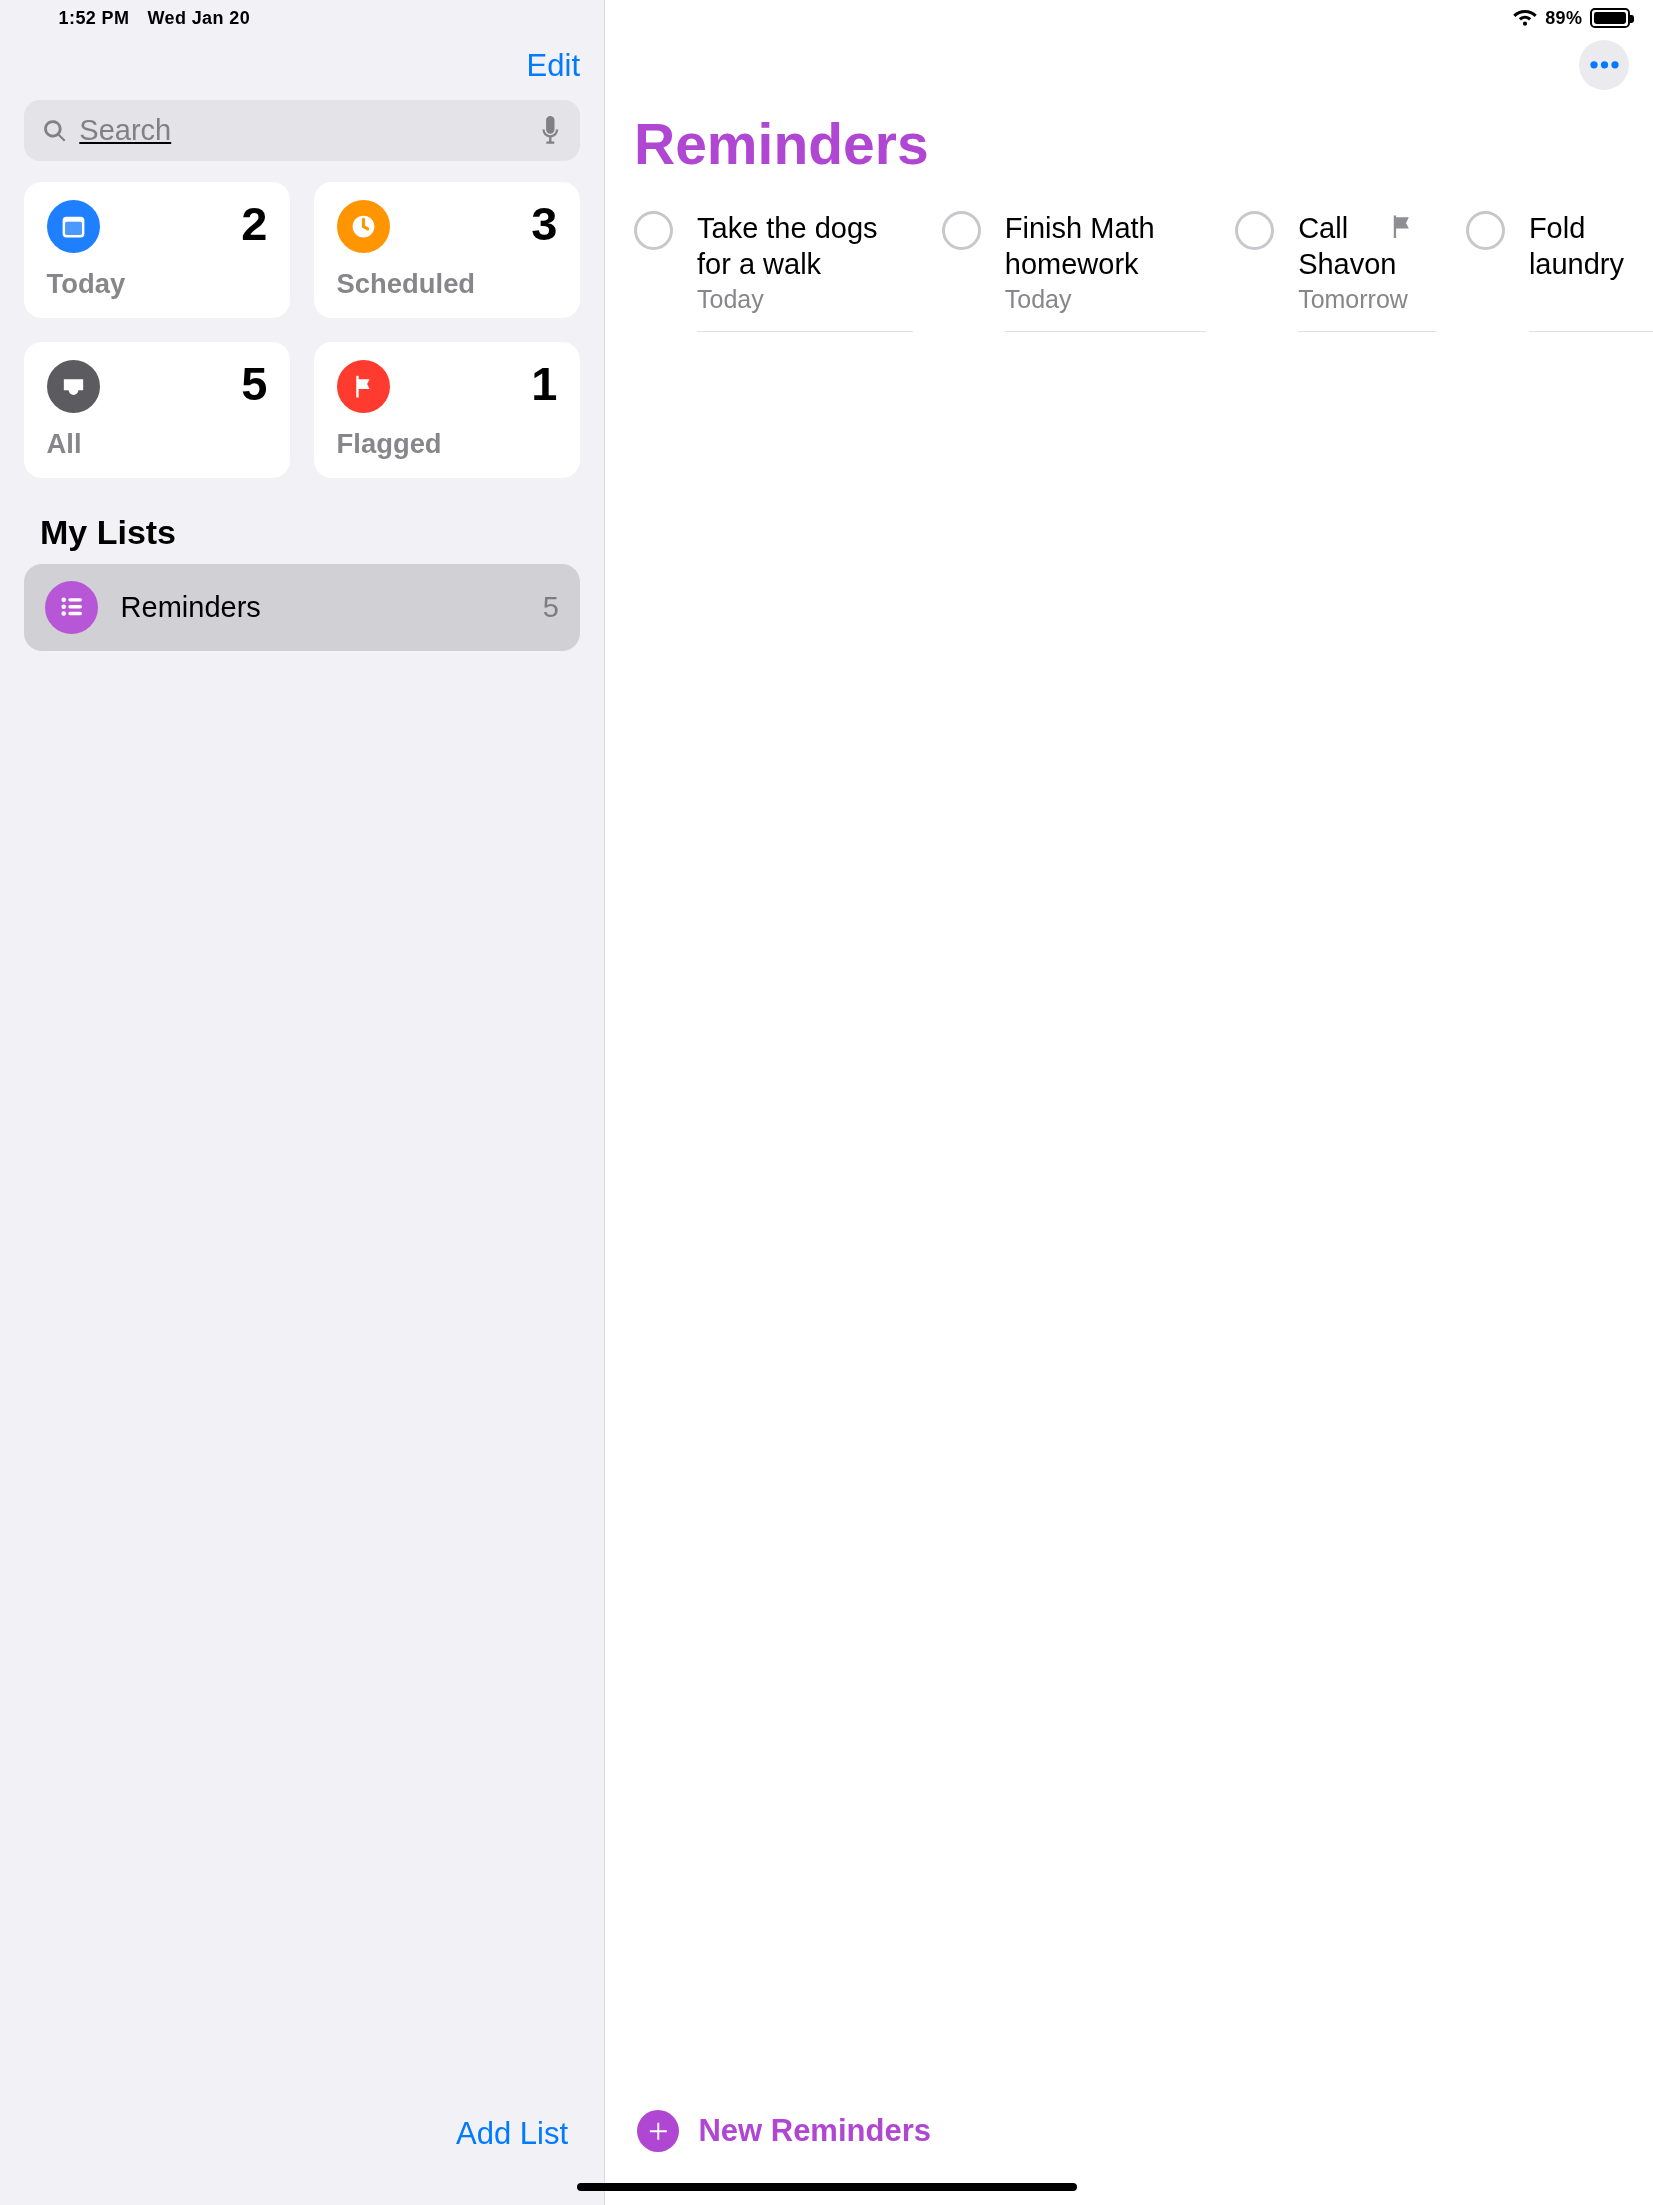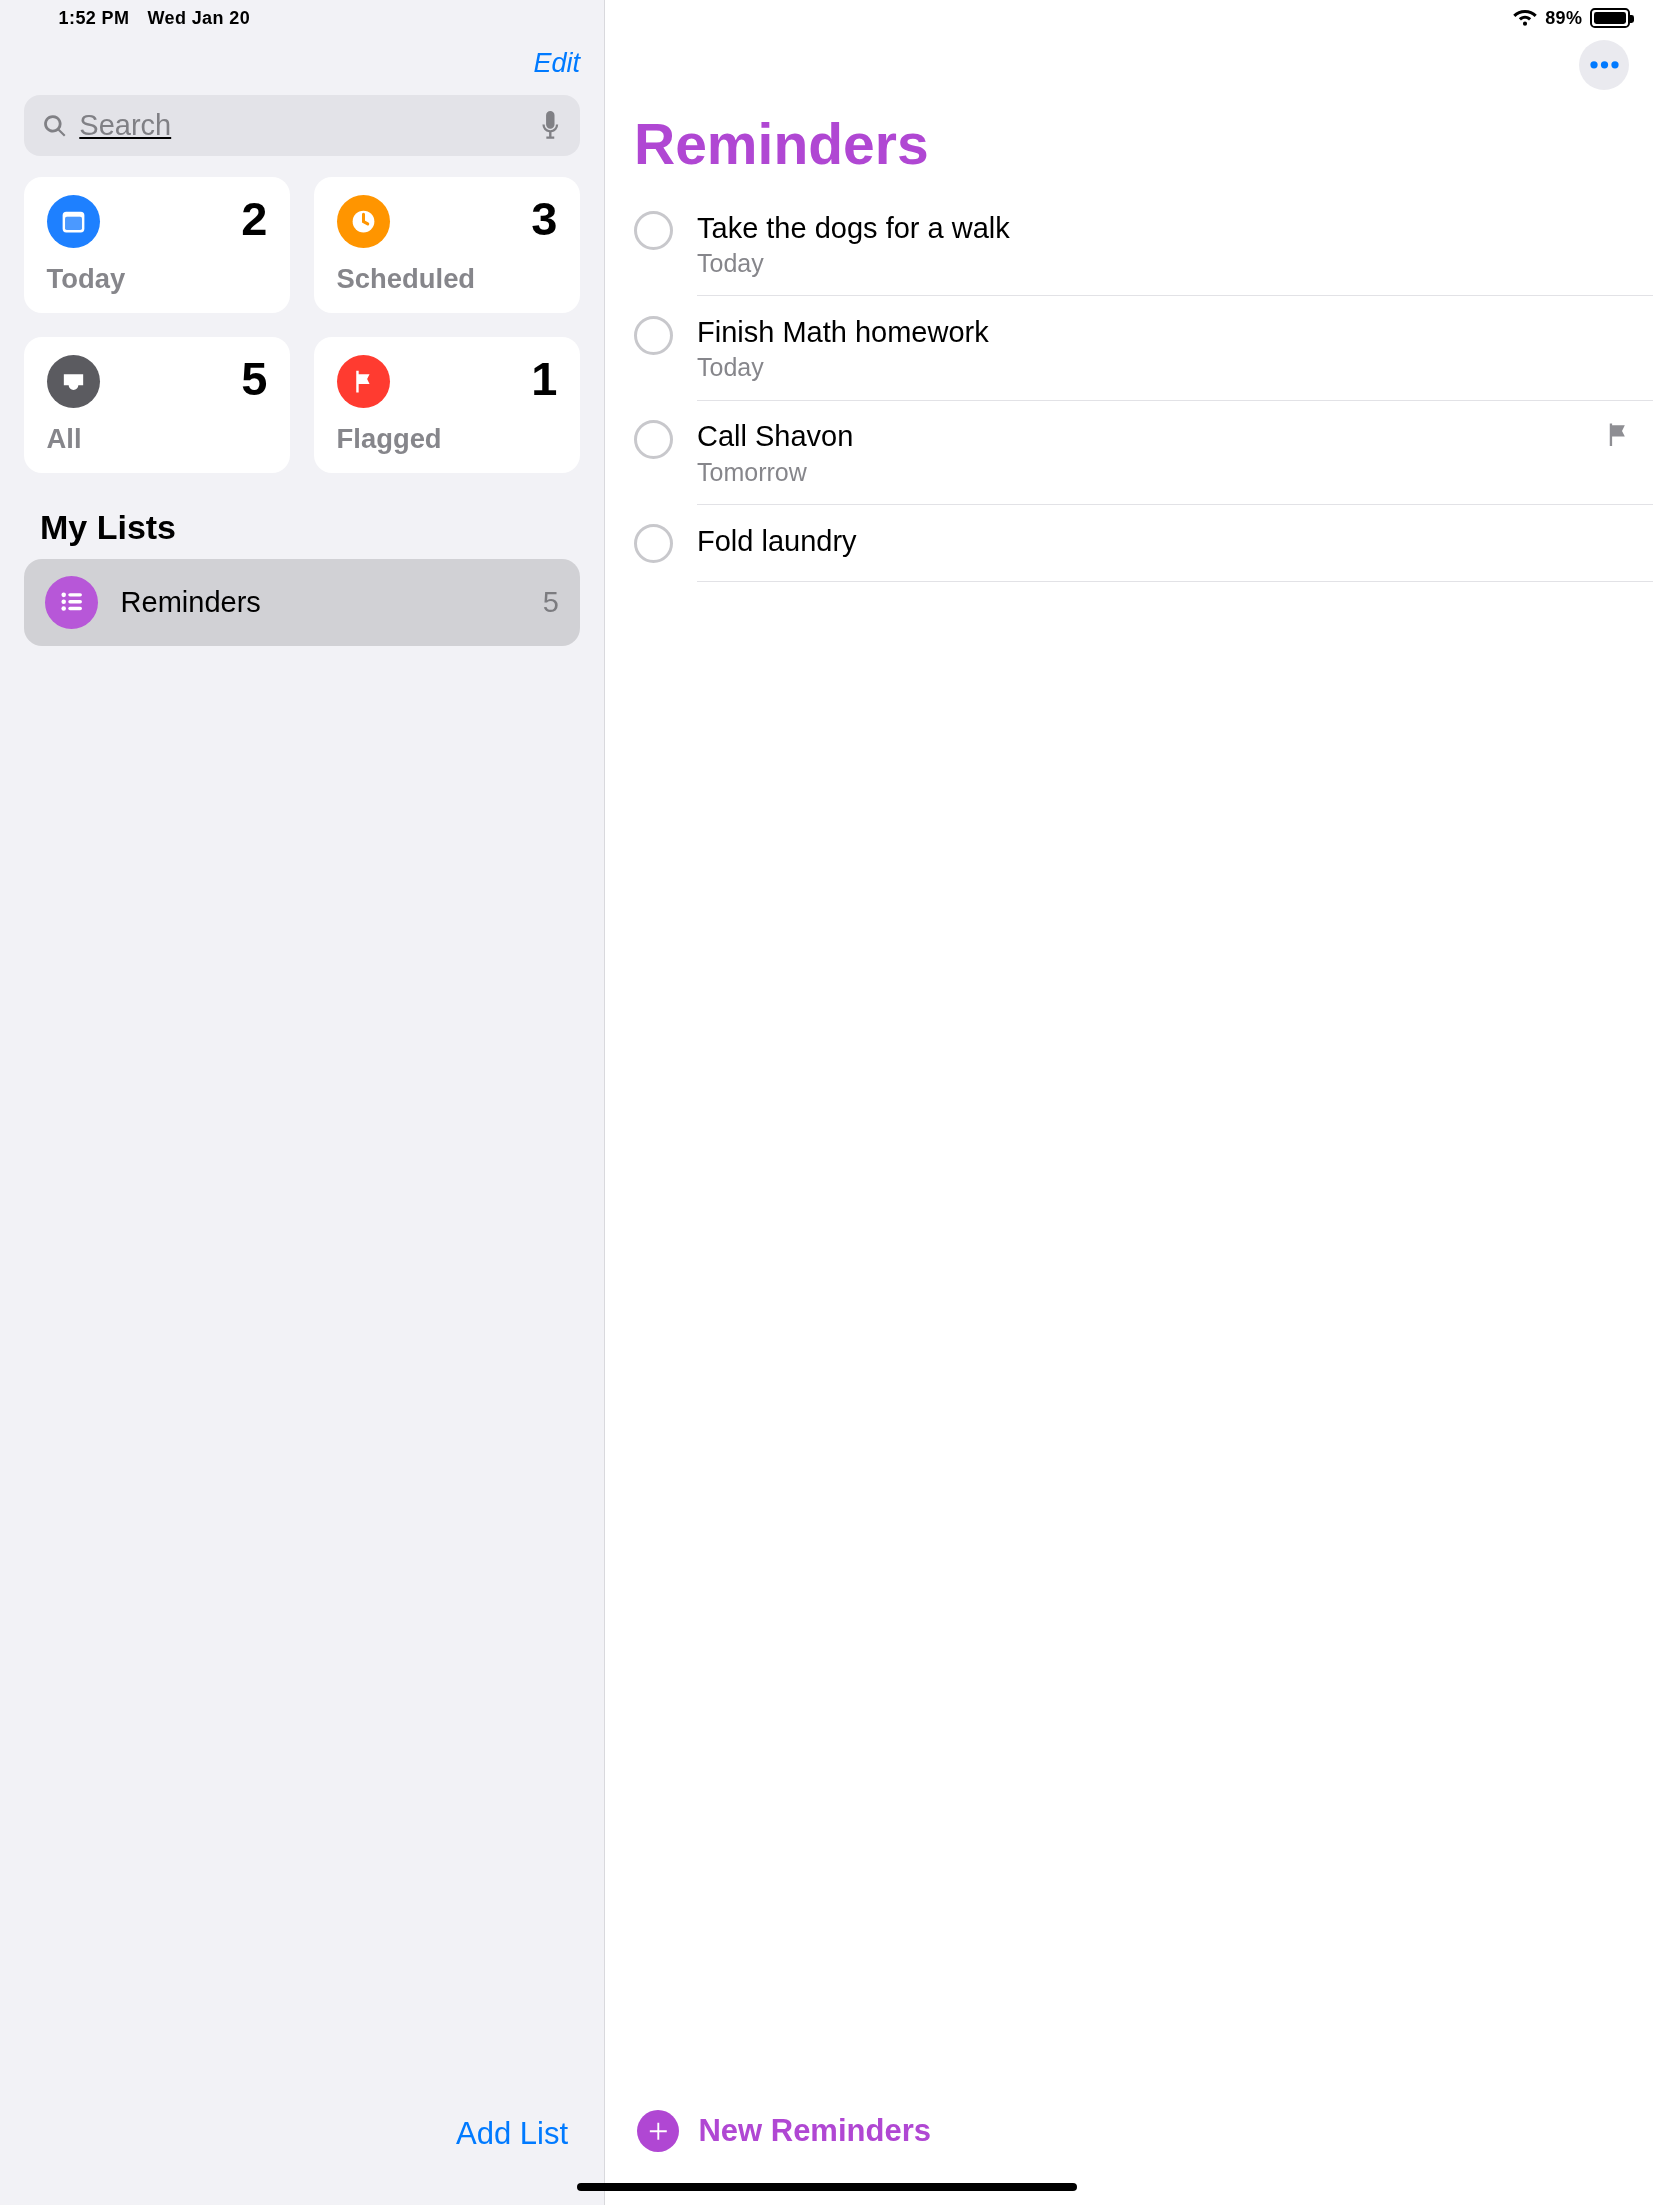--- a/index.html
+++ b/index.html
@@ -48,21 +48,21 @@
       background: #f2f2f6;
       border-right: 0.8px solid #d9d9dd;
       display: flex;
       flex-direction: column;
       padding-top: 40px;
       position: relative;
     }
     .edit-row{
       display:flex; justify-content:flex-end; padding:8px 24px 3.2px;
     }
-    .edit-link{ color:#007aff; font-size:27px;font-style:italic; }
+    .edit-link{ color:#007aff; font-size:31px; }
     .search-box{
       margin:13px 24px 21px; height:61px; background:#e3e3e8; border-radius:16px;
       display:flex; align-items:center; padding:0 18px; gap:11.3px;text-decoration:underline;
     }
     .search-box input{
       flex:1; border:none; background:transparent; font-size:29px; color:#000;
       outline:none;
     }
     .search-box input::placeholder{ color:#808085; }
     .search-icon{ width:26px; height:26px; color:#808085; flex-shrink:0;}
@@ -110,21 +110,21 @@
       padding:0 24px;
     }
     .more-btn{
       width:50px; height:50px; border-radius:50%; background:#eaeaef;
       display:flex; align-items:center; justify-content:center;
     }
     .more-btn svg{ width:31px; height:9.7px; fill:#007aff;}
     .list-title{
       font-size:57px; font-weight:700; color:#b047d3; padding:21px 29px 14.5px;
     }
-    .reminders{ display:flex; flex-direction:column; }
+    .reminders{ display:flex; flex-direction:row; }
     .reminder{
       display:flex; align-items:flex-start; gap:24px; padding:18px 0 18px 29px;
       position:relative;
     }
     .reminder .circle{
       width:39px; height:39px; border:3.2px solid #c8c8cc; border-radius:50%;
       flex-shrink:0; margin-top:1.6px;
     }
     .reminder .body{ flex:1; padding-right:29px;}
     .reminder .title{ font-size:29px; color:#000; line-height:1.25;}

